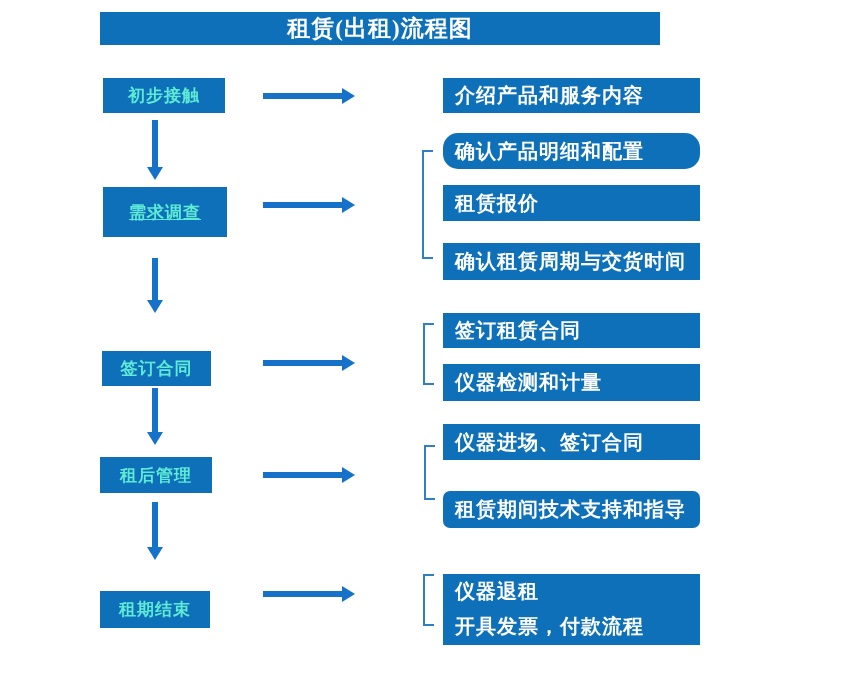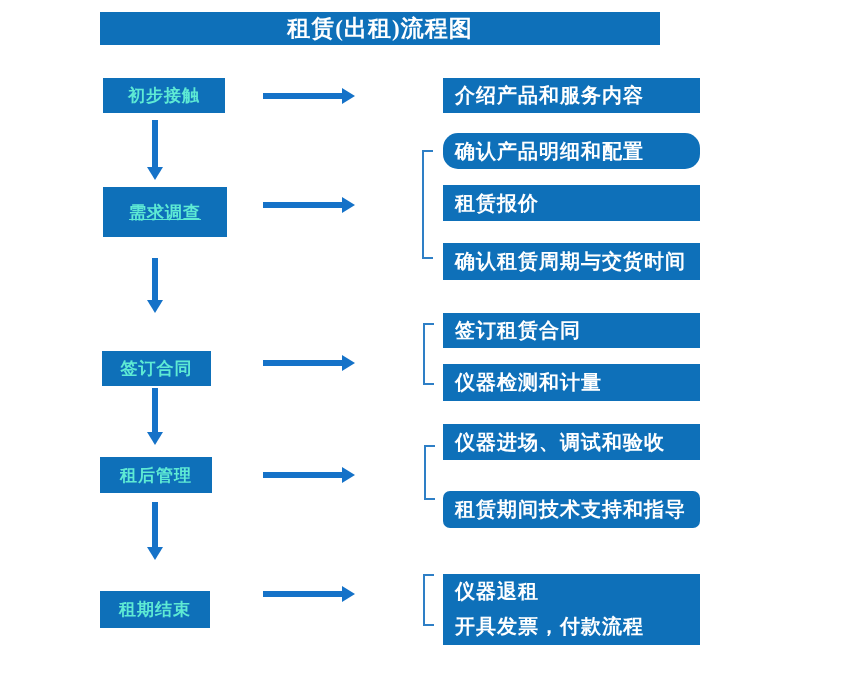--- a/index.html
+++ b/index.html
@@ -178,18 +178,18 @@
   <div class="bracket br1"></div>
   <div class="bracket br2"></div>
   <div class="bracket br3"></div>
 
   <div class="output-box ob0">介绍产品和服务内容</div>
   <div class="output-box ob1">确认产品明细和配置</div>
   <div class="output-box ob3">确认租赁周期与交货时间</div>
   <div class="output-box ob2">租赁报价</div>
   <div class="output-box ob4">签订租赁合同</div>
   <div class="output-box ob5">仪器检测和计量</div>
-  <div class="output-box ob6">仪器进场、调试和验收</div>
+  <div class="output-box ob6">仪器进场、签订合同</div>
   <div class="output-box ob7">租赁期间技术支持和指导</div>
   <div class="output-box ob8">仪器退租</div>
   <div class="output-box ob9">开具发票，付款流程</div>
 
 </div>
 
 </body></html>

